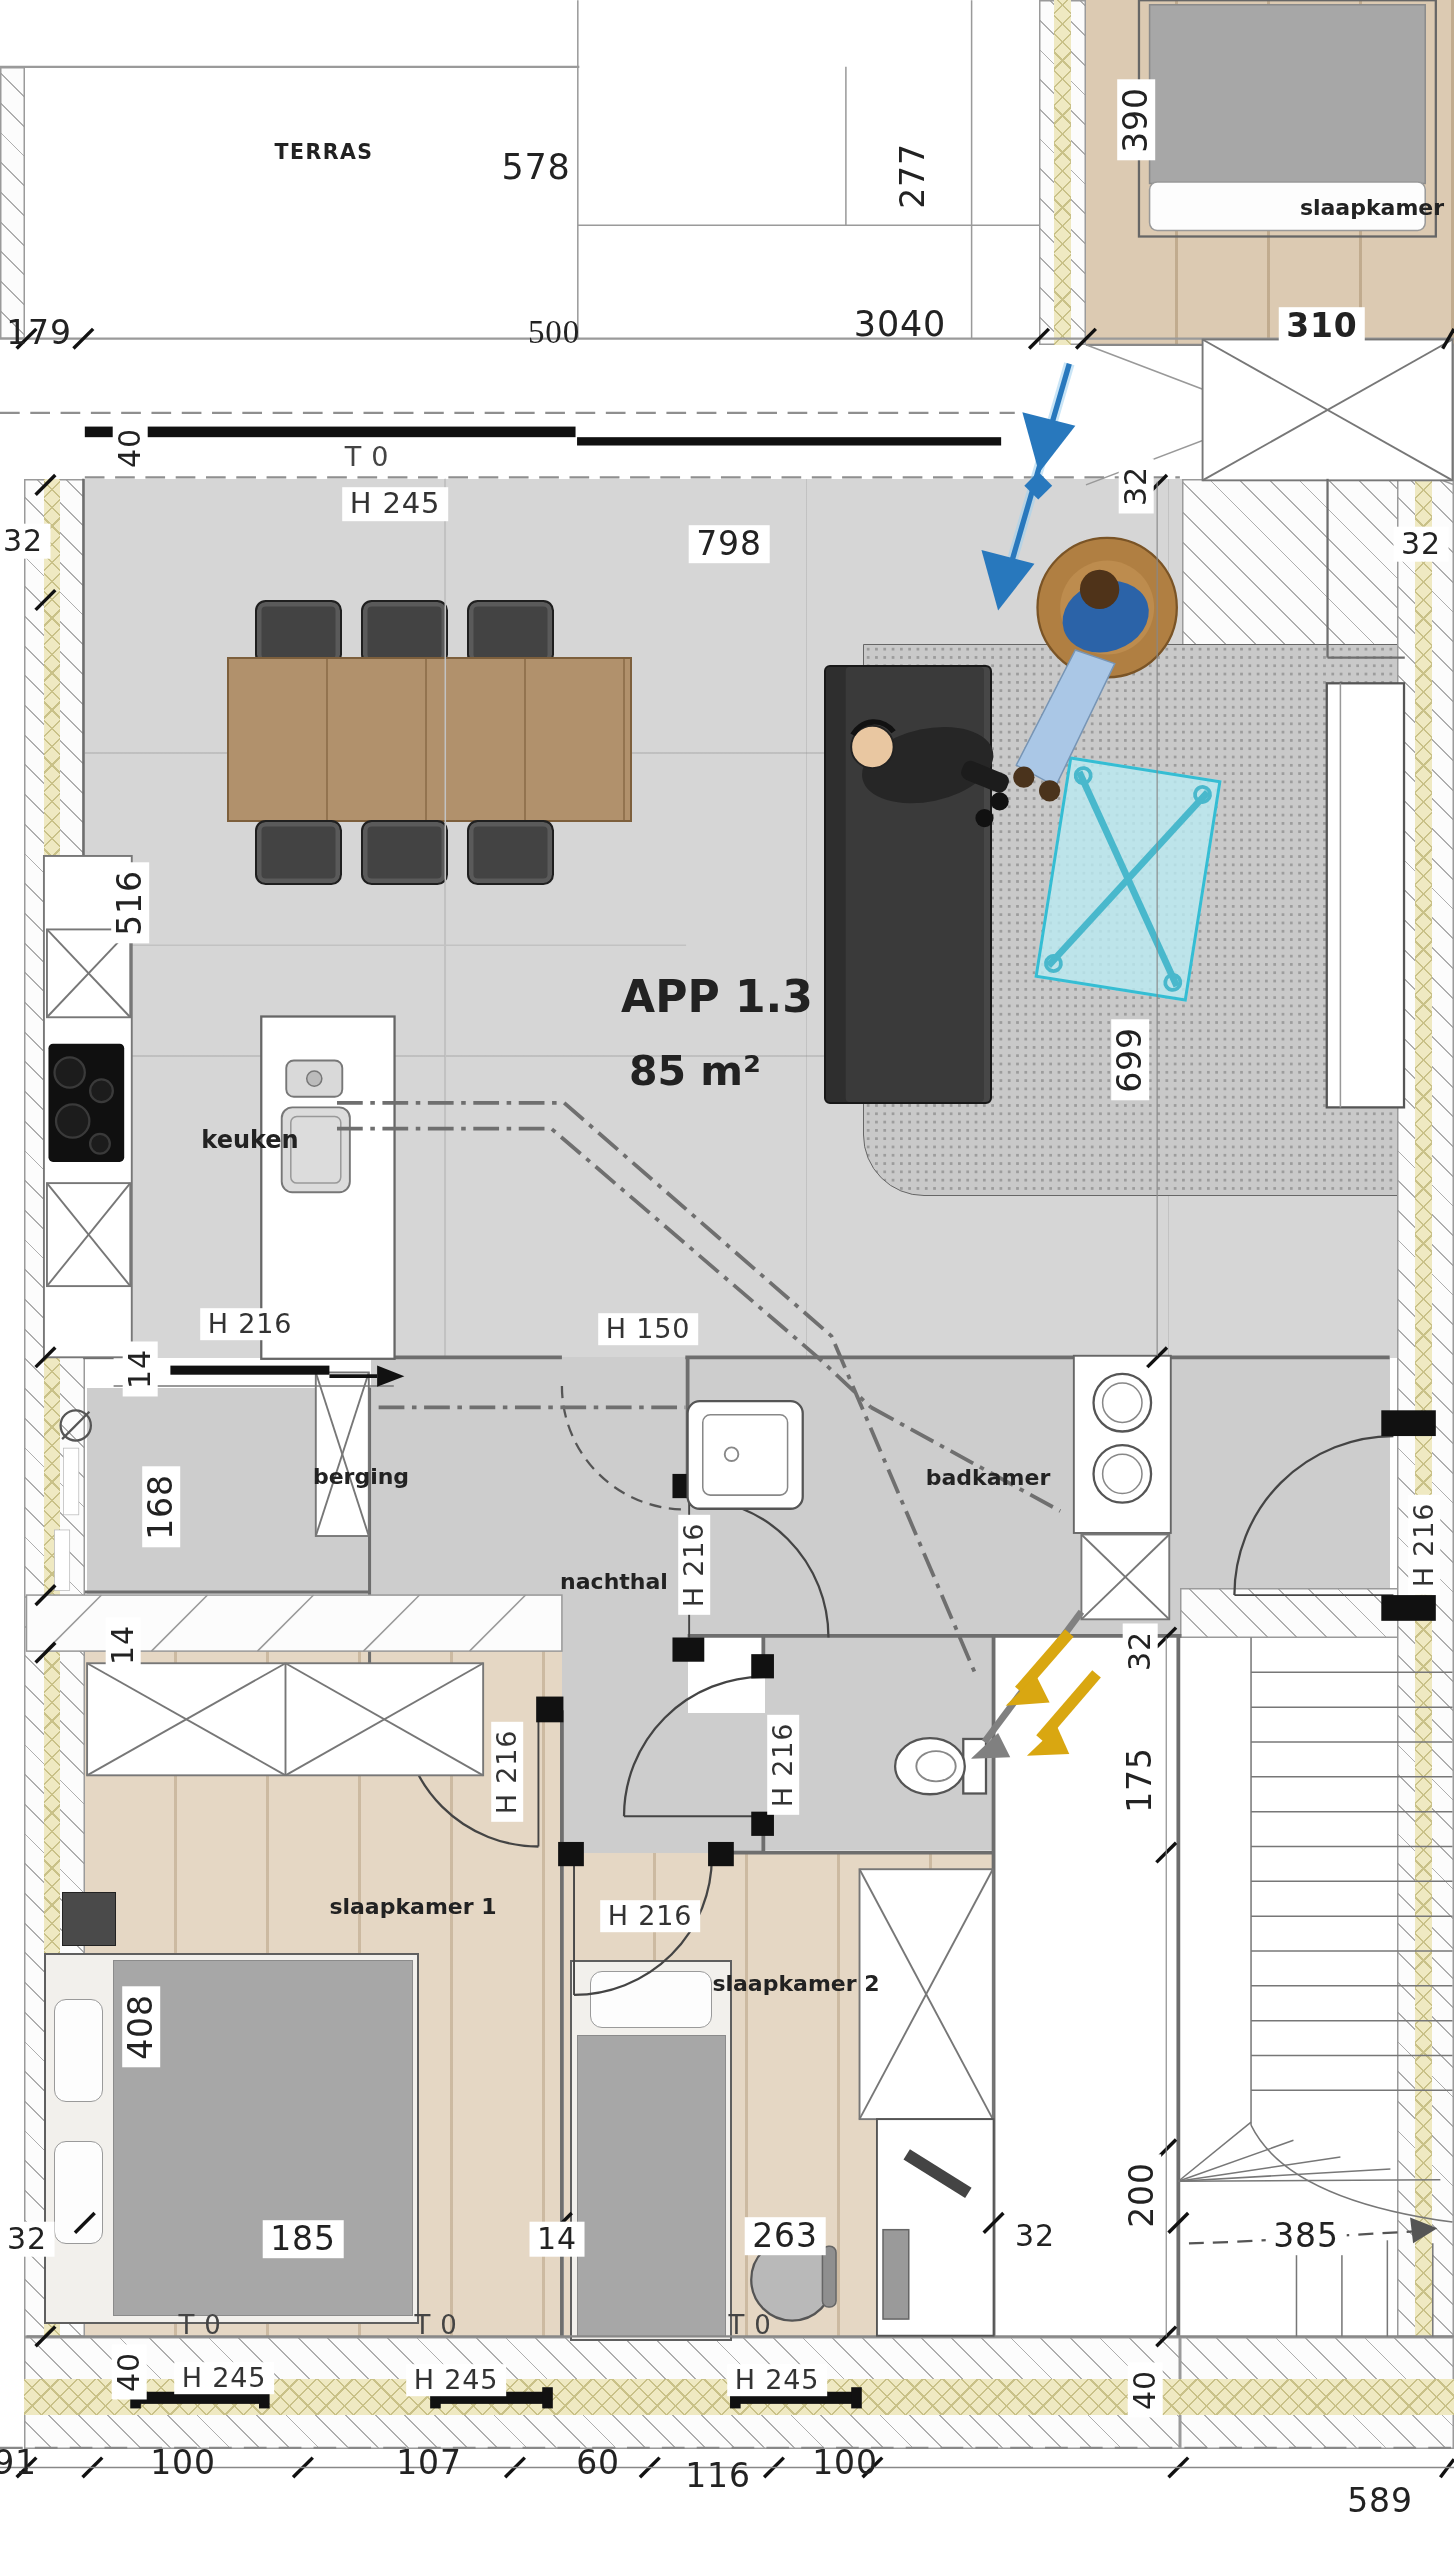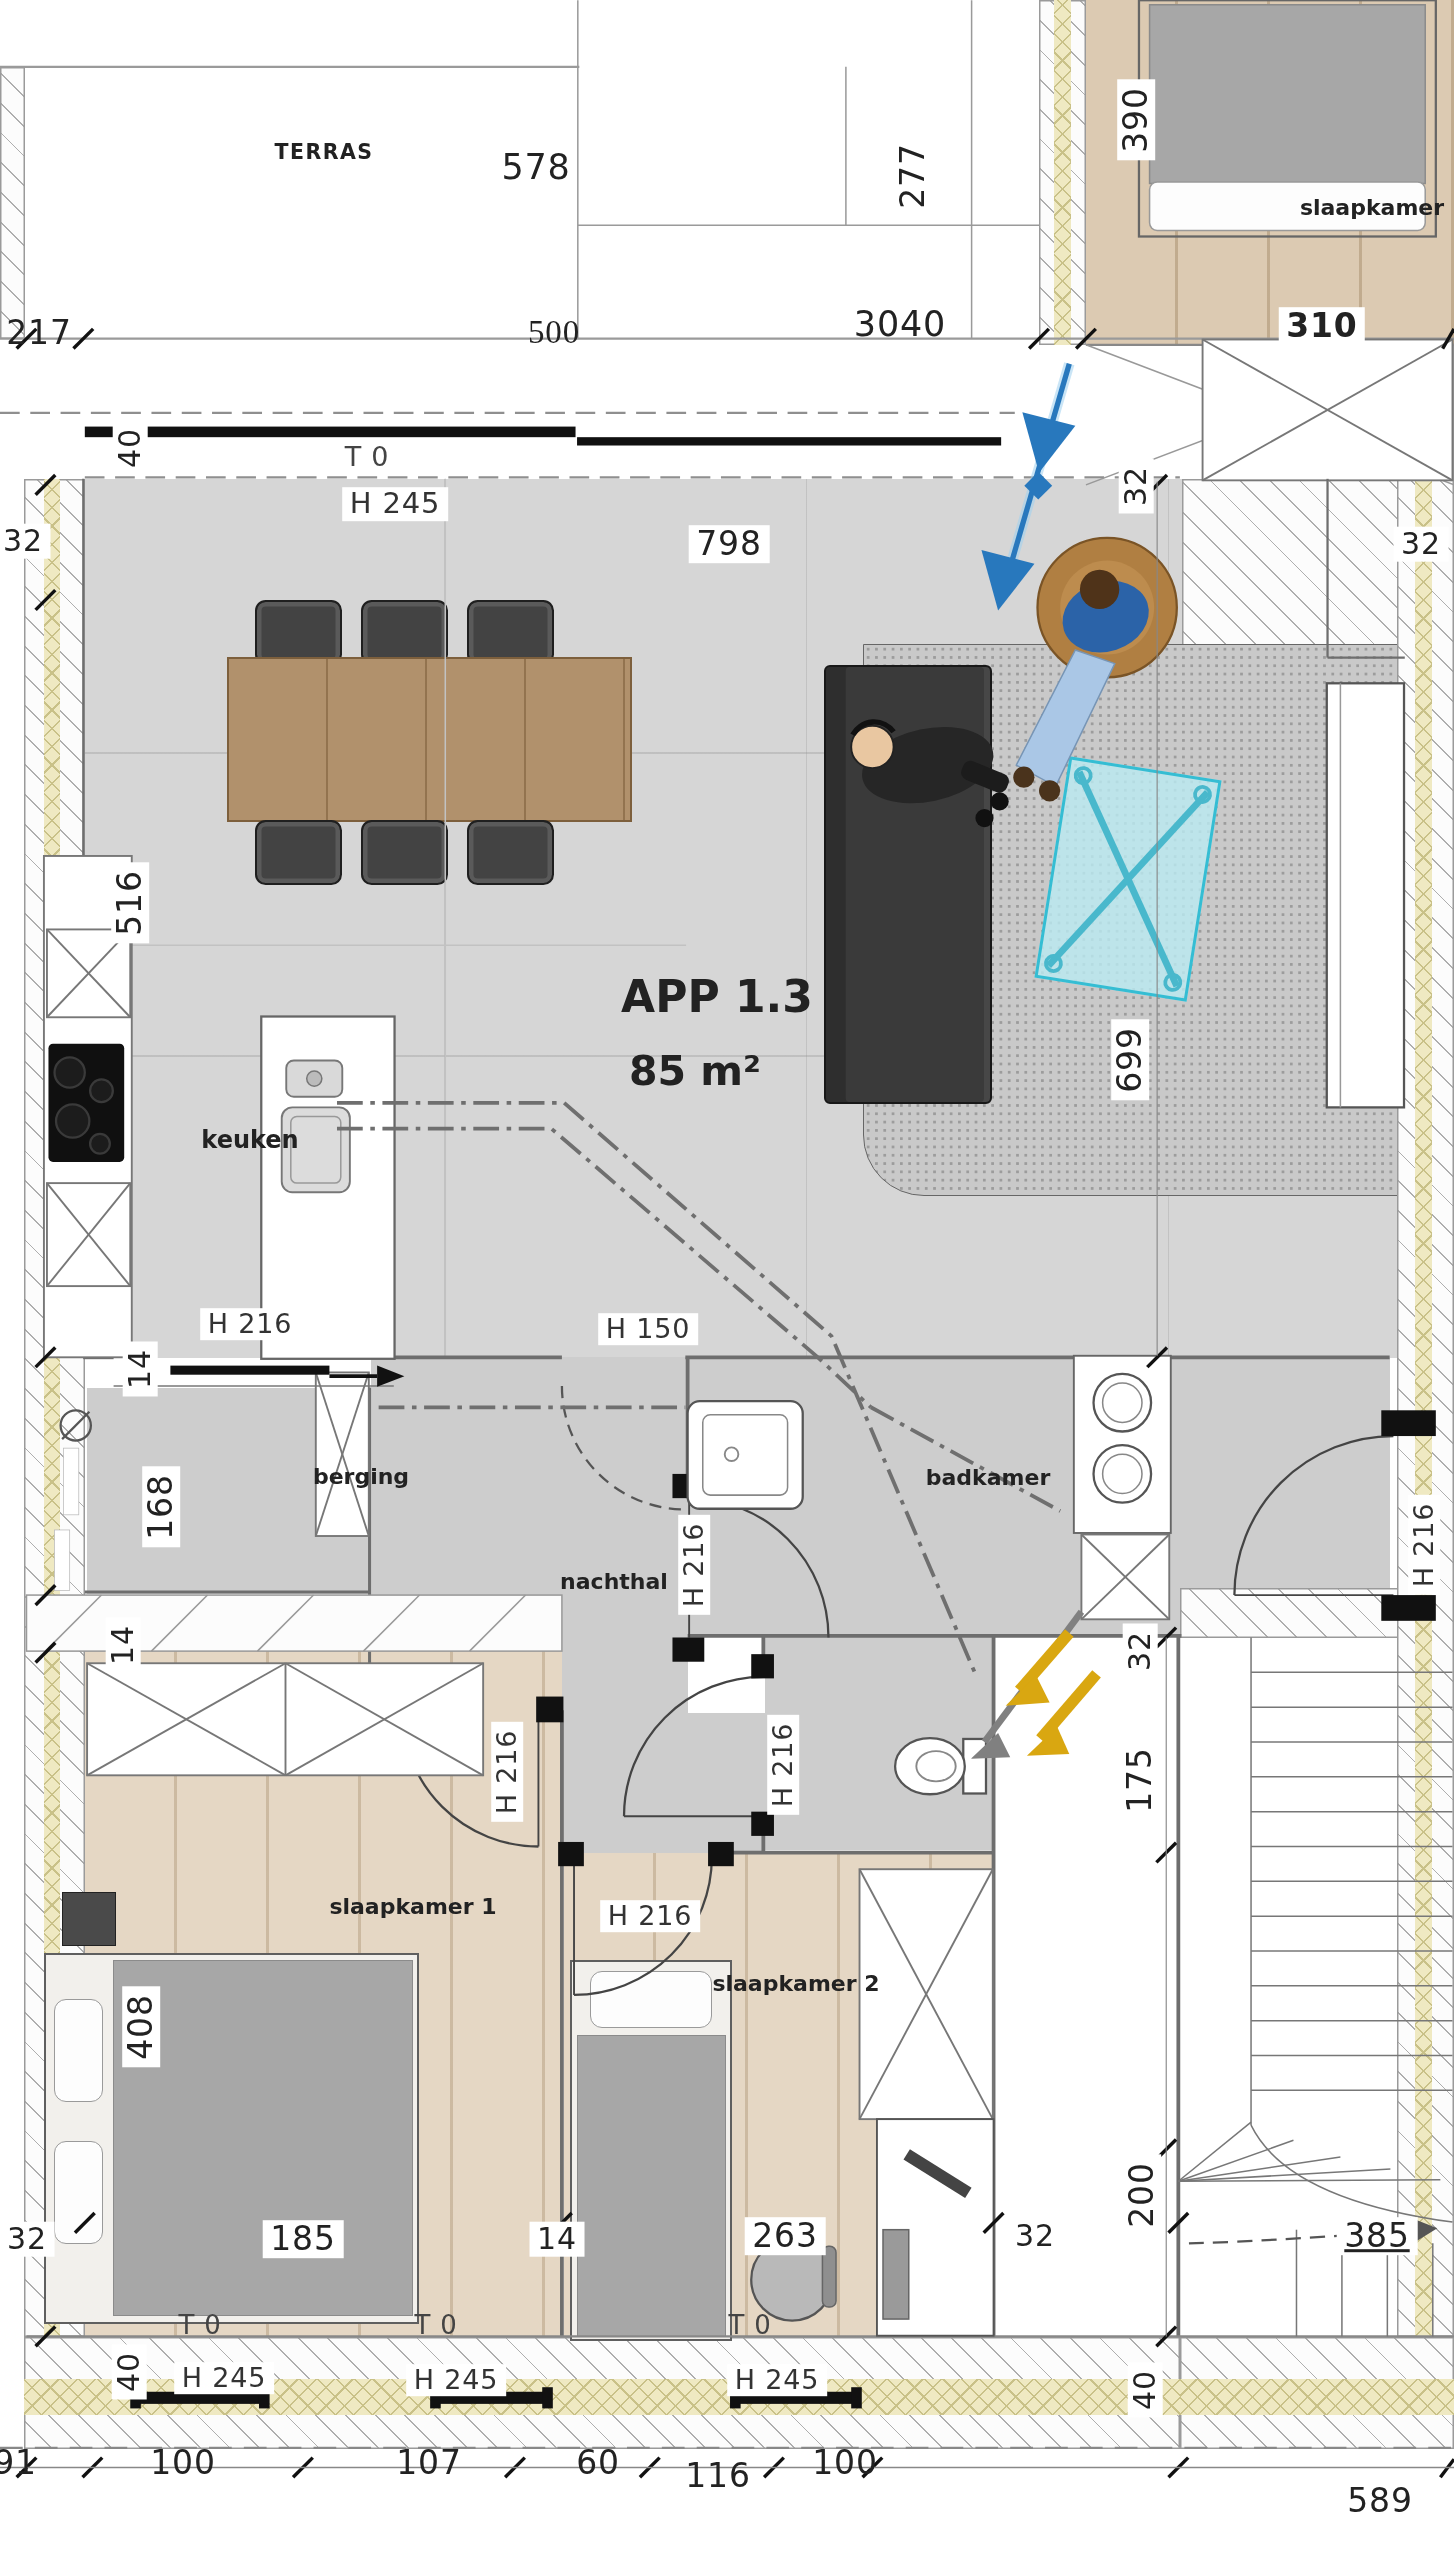--- a/index.html
+++ b/index.html
@@ -416,21 +416,21 @@
       <line x1="1540" y1="2162" x2="1540" y2="3085" stroke-width="1.5"></line>
       <line x1="1528" y1="636" x2="1528" y2="1790" stroke-width="1.5"></line>
     </g>
   </svg>
 
   <div class="lbl b" style="left:324px;top:152px;font-size:20.5px;letter-spacing:1.5px;">TERRAS</div>
   <div class="lbl" style="left:536px;top:167px;font-size:35px;">578</div>
   <div class="lbl v" style="left:912px;top:176px;">277</div>
   <div class="lbl v chip" style="left:1136px;top:120px;">390</div>
   <div class="lbl b" style="left:1372px;top:208px;font-size:22px;">slaapkamer</div>
-  <div class="lbl" style="left:39px;top:332px;">217</div>
+  <div class="lbl" style="left:39px;top:332px;">179</div>
   <div class="lbl" style="left:554px;top:332px;font-family:Liberation Serif, serif;">500</div>
   <div class="lbl" style="left:900px;top:324px;font-size:35px;">3040</div>
   <div class="lbl chip" style="left:1322px;top:326px;font-weight:bold;">310</div>
   <div class="lbl v chip" style="left:130px;top:448px;font-size:30px;">40</div>
   <div class="lbl" style="left:367px;top:456px;font-size:27px;color:#444;">T 0</div>
   <div class="lbl chip" style="left:395px;top:504px;font-size:29px;color:#333;">H 245</div>
   <div class="lbl chip" style="left:729px;top:544px;">798</div>
   <div class="lbl chip" style="left:23px;top:541px;font-size:30px;">32</div>
   <div class="lbl v chip" style="left:1136px;top:486px;font-size:30px;">32</div>
   <div class="lbl chip" style="left:1421px;top:544px;font-size:30px;">32</div>
@@ -456,21 +456,21 @@
   <div class="lbl chip" style="left:650px;top:1916px;font-size:27px;color:#333;">H 216</div>
   <div class="lbl b" style="left:413px;top:1907px;font-size:22px;">slaapkamer 1</div>
   <div class="lbl b" style="left:796px;top:1984px;font-size:22px;">slaapkamer 2</div>
   <div class="lbl v chip" style="left:141px;top:2027px;">408</div>
   <div class="lbl chip" style="left:27px;top:2239px;font-size:30px;">32</div>
   <div class="lbl chip" style="left:303px;top:2239px;">185</div>
   <div class="lbl chip" style="left:557px;top:2239px;font-size:30px;">14</div>
   <div class="lbl chip" style="left:785px;top:2236px;">263</div>
   <div class="lbl chip" style="left:1035px;top:2236px;font-size:30px;">32</div>
   <div class="lbl v chip" style="left:1142px;top:2195px;">200</div>
-  <div class="lbl chip" style="left:1377px;top:2236px;text-decoration:underline;">385</div>
+  <div class="lbl chip" style="left:1306px;top:2236px;">385</div>
   <div class="lbl" style="left:200px;top:2325px;font-size:26px;color:#444;">T 0</div>
   <div class="lbl chip" style="left:224px;top:2378px;font-size:27px;color:#333;">H 245</div>
   <div class="lbl" style="left:436px;top:2325px;font-size:26px;color:#444;">T 0</div>
   <div class="lbl chip" style="left:456px;top:2380px;font-size:27px;color:#333;">H 245</div>
   <div class="lbl" style="left:750px;top:2325px;font-size:26px;color:#444;">T 0</div>
   <div class="lbl chip" style="left:777px;top:2380px;font-size:27px;color:#333;">H 245</div>
   <div class="lbl v chip" style="left:129px;top:2372px;font-size:30px;">40</div>
   <div class="lbl v chip" style="left:1145px;top:2390px;font-size:30px;">40</div>
   <div class="lbl" style="left:15px;top:2462px;">91</div>
   <div class="lbl" style="left:183px;top:2462px;">100</div>

